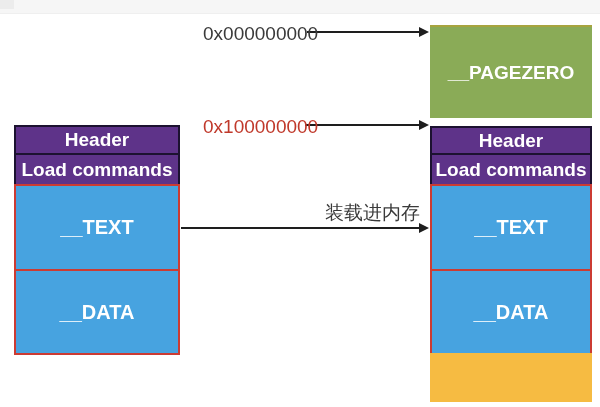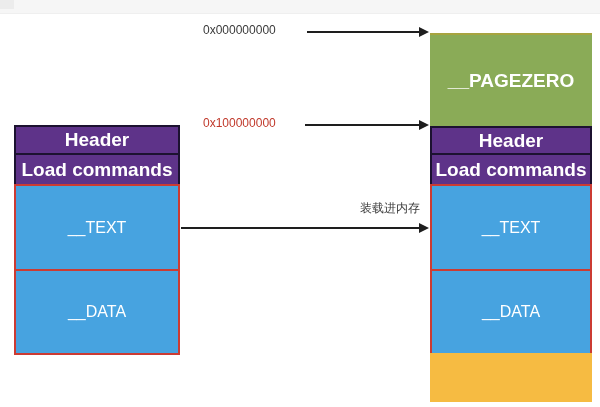--- a/index.html
+++ b/index.html
@@ -38,22 +38,22 @@
   }
   .seg.purple {
     background: var(--purple, #5e3389);
     border: 2px solid var(--dark-border, #1c1230);
     font-weight: bold;
     font-size: 19px;
   }
   .seg.blue {
     background: var(--blue, #47a3e0);
     border: 2px solid var(--red-border, #cc3b33);
-    font-weight: 400;
-    font-size: 16px;
+    font-weight: 700;
+    font-size: 20px;
   }
   .seg.green {
     background: var(--green, #8aab57);
     border-top: 2px solid var(--olive-border, #a7a43f);
     font-weight: bold;
     font-size: 19px;
   }
   .seg.orange {
     background: var(--orange, #f6bb42);
   }
@@ -67,21 +67,21 @@
     position: absolute;
     right: -9px;
     top: -4px;
     width: 0; height: 0;
     border-left: 10px solid var(--arrow, #1e1e1e);
     border-top: 5px solid transparent;
     border-bottom: 5px solid transparent;
   }
   .lbl {
     position: absolute;
-    font-size: 12px;
+    font-size: 19px;
     color: var(--label-dark, #3a3a3a);
     white-space: nowrap;
   }
   .lbl.red { color: var(--addr-red, #c0392b); }
   .lbl.center { text-align: right; }
 </style>
 </head>
 <body>
 
 <div class="canvas">
@@ -96,21 +96,21 @@
   <div class="seg purple" style="left:14px; top:153px; width:166px; height:33px;">
     <span>Load commands</span>
   </div>
   <div class="seg blue" style="left:14px; top:184px; width:166px; height:87px;">
     <span>__TEXT</span>
   </div>
   <div class="seg blue" style="left:14px; top:269px; width:166px; height:86px;">
     <span>__DATA</span>
   </div>
 
-  <div class="seg green" style="left:430px; top:33px; width:162px; height:93px;">
+  <div class="seg green" style="left:430px; top:25px; width:162px; height:93px;">
     <span>__PAGEZERO</span>
   </div>
   <div class="seg purple" style="left:430px; top:126px; width:162px; height:29px;">
     <span>Header</span>
   </div>
   <div class="seg purple" style="left:430px; top:153px; width:162px; height:33px;">
     <span>Load commands</span>
   </div>
   <div class="seg blue" style="left:430px; top:184px; width:162px; height:87px;">
     <span>__TEXT</span>

